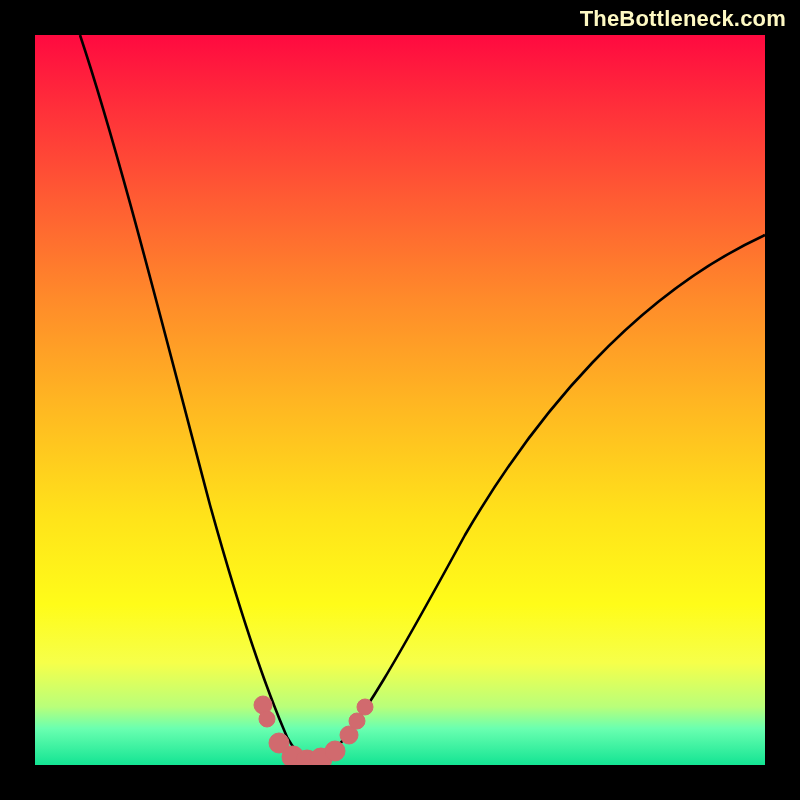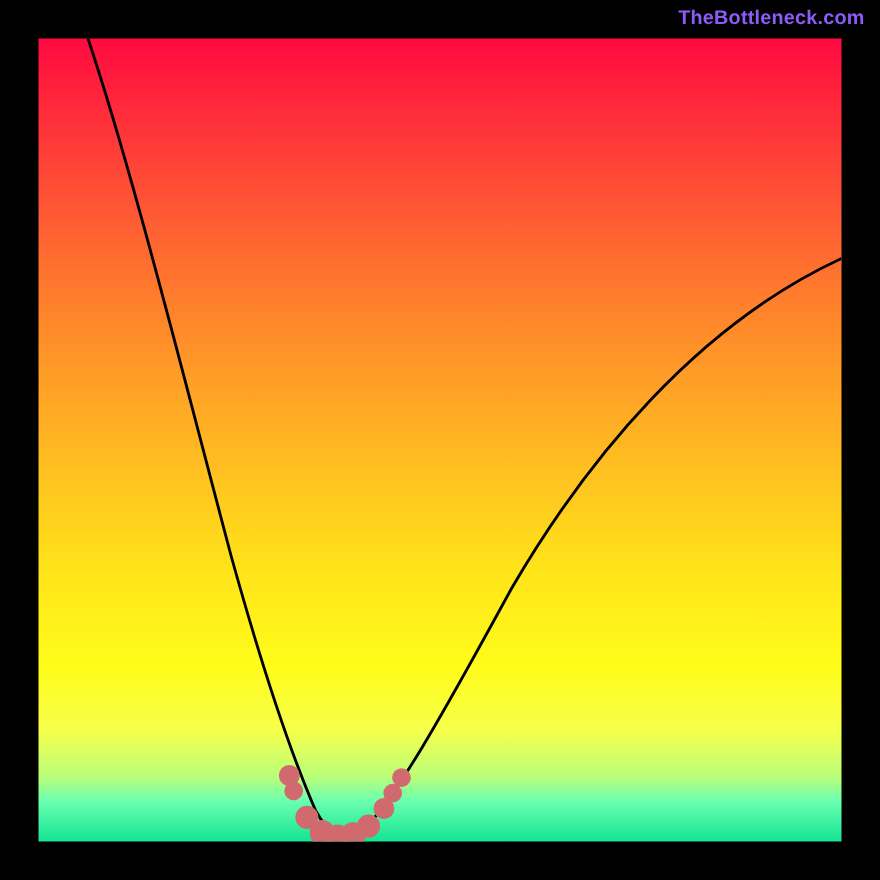--- a/index.html
+++ b/index.html
@@ -43,23 +43,23 @@
     left: 0;
     width: 730px;
     height: 730px;
     pointer-events: none;
   }
   .watermark {
     position: absolute;
     top: 6px;
     right: 14px;
     font-family: Arial, Helvetica, sans-serif;
-    font-size: 18px;
+    font-size: 22px;
     font-weight: 600;
-    color: #8b5cf6;
+    color: #fef9c3;
     letter-spacing: 0.2px;
   }
 </style>
 </head>
 <body>
 
 <div class="frame">
   <div class="plot-area">
     <svg class="curve-svg" viewBox="0 0 730 730" preserveAspectRatio="none">
 

